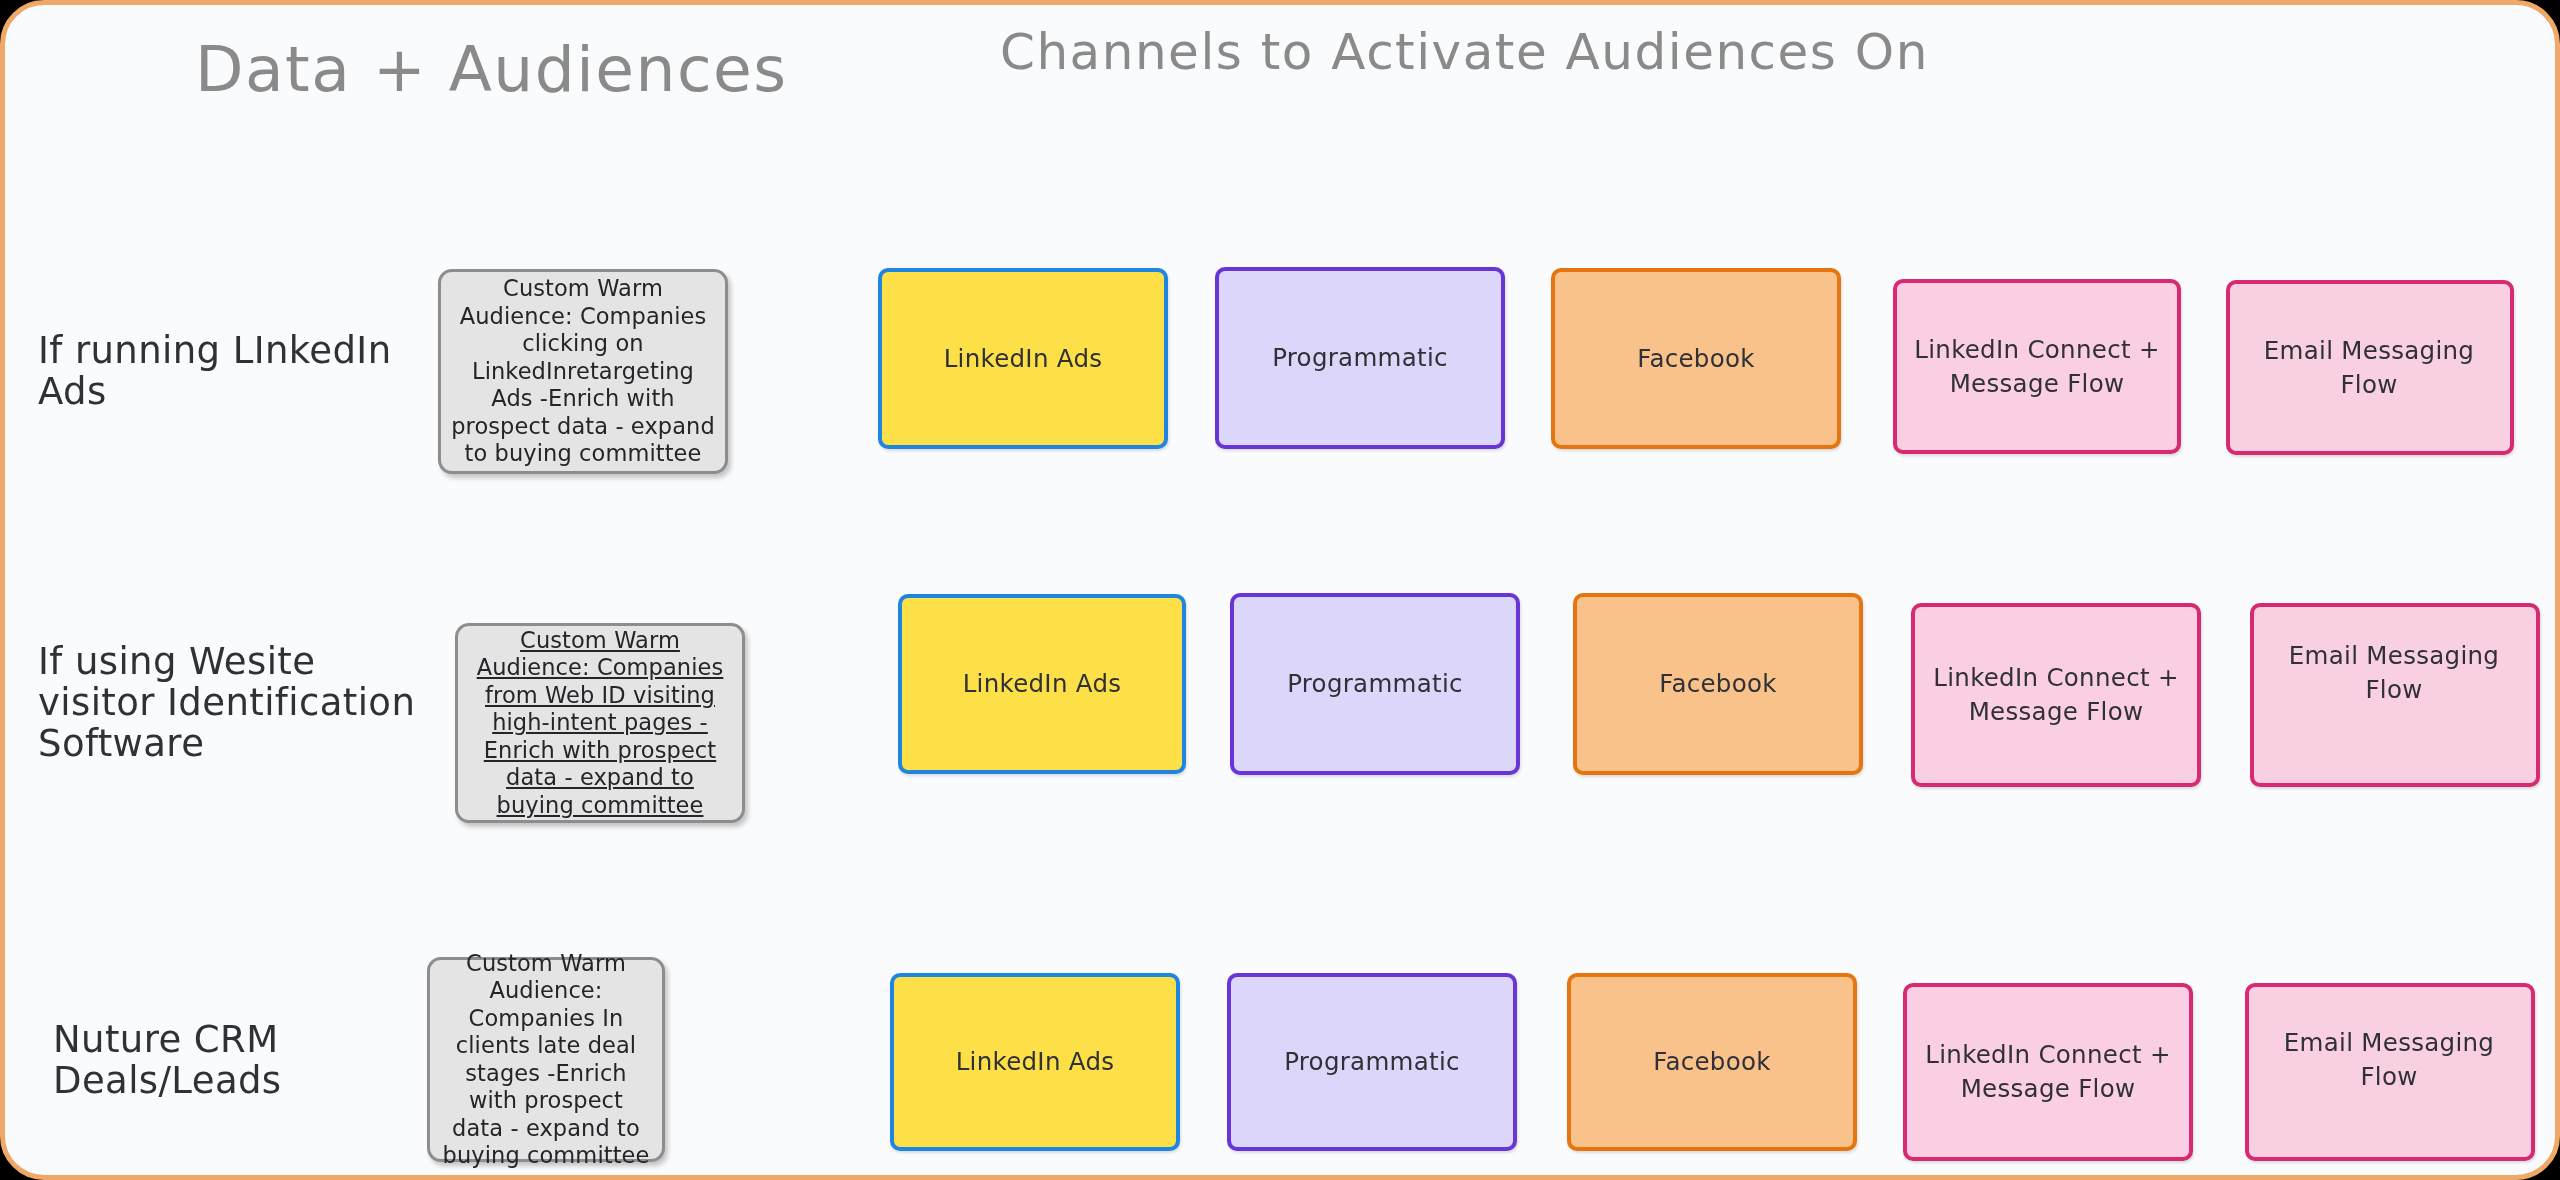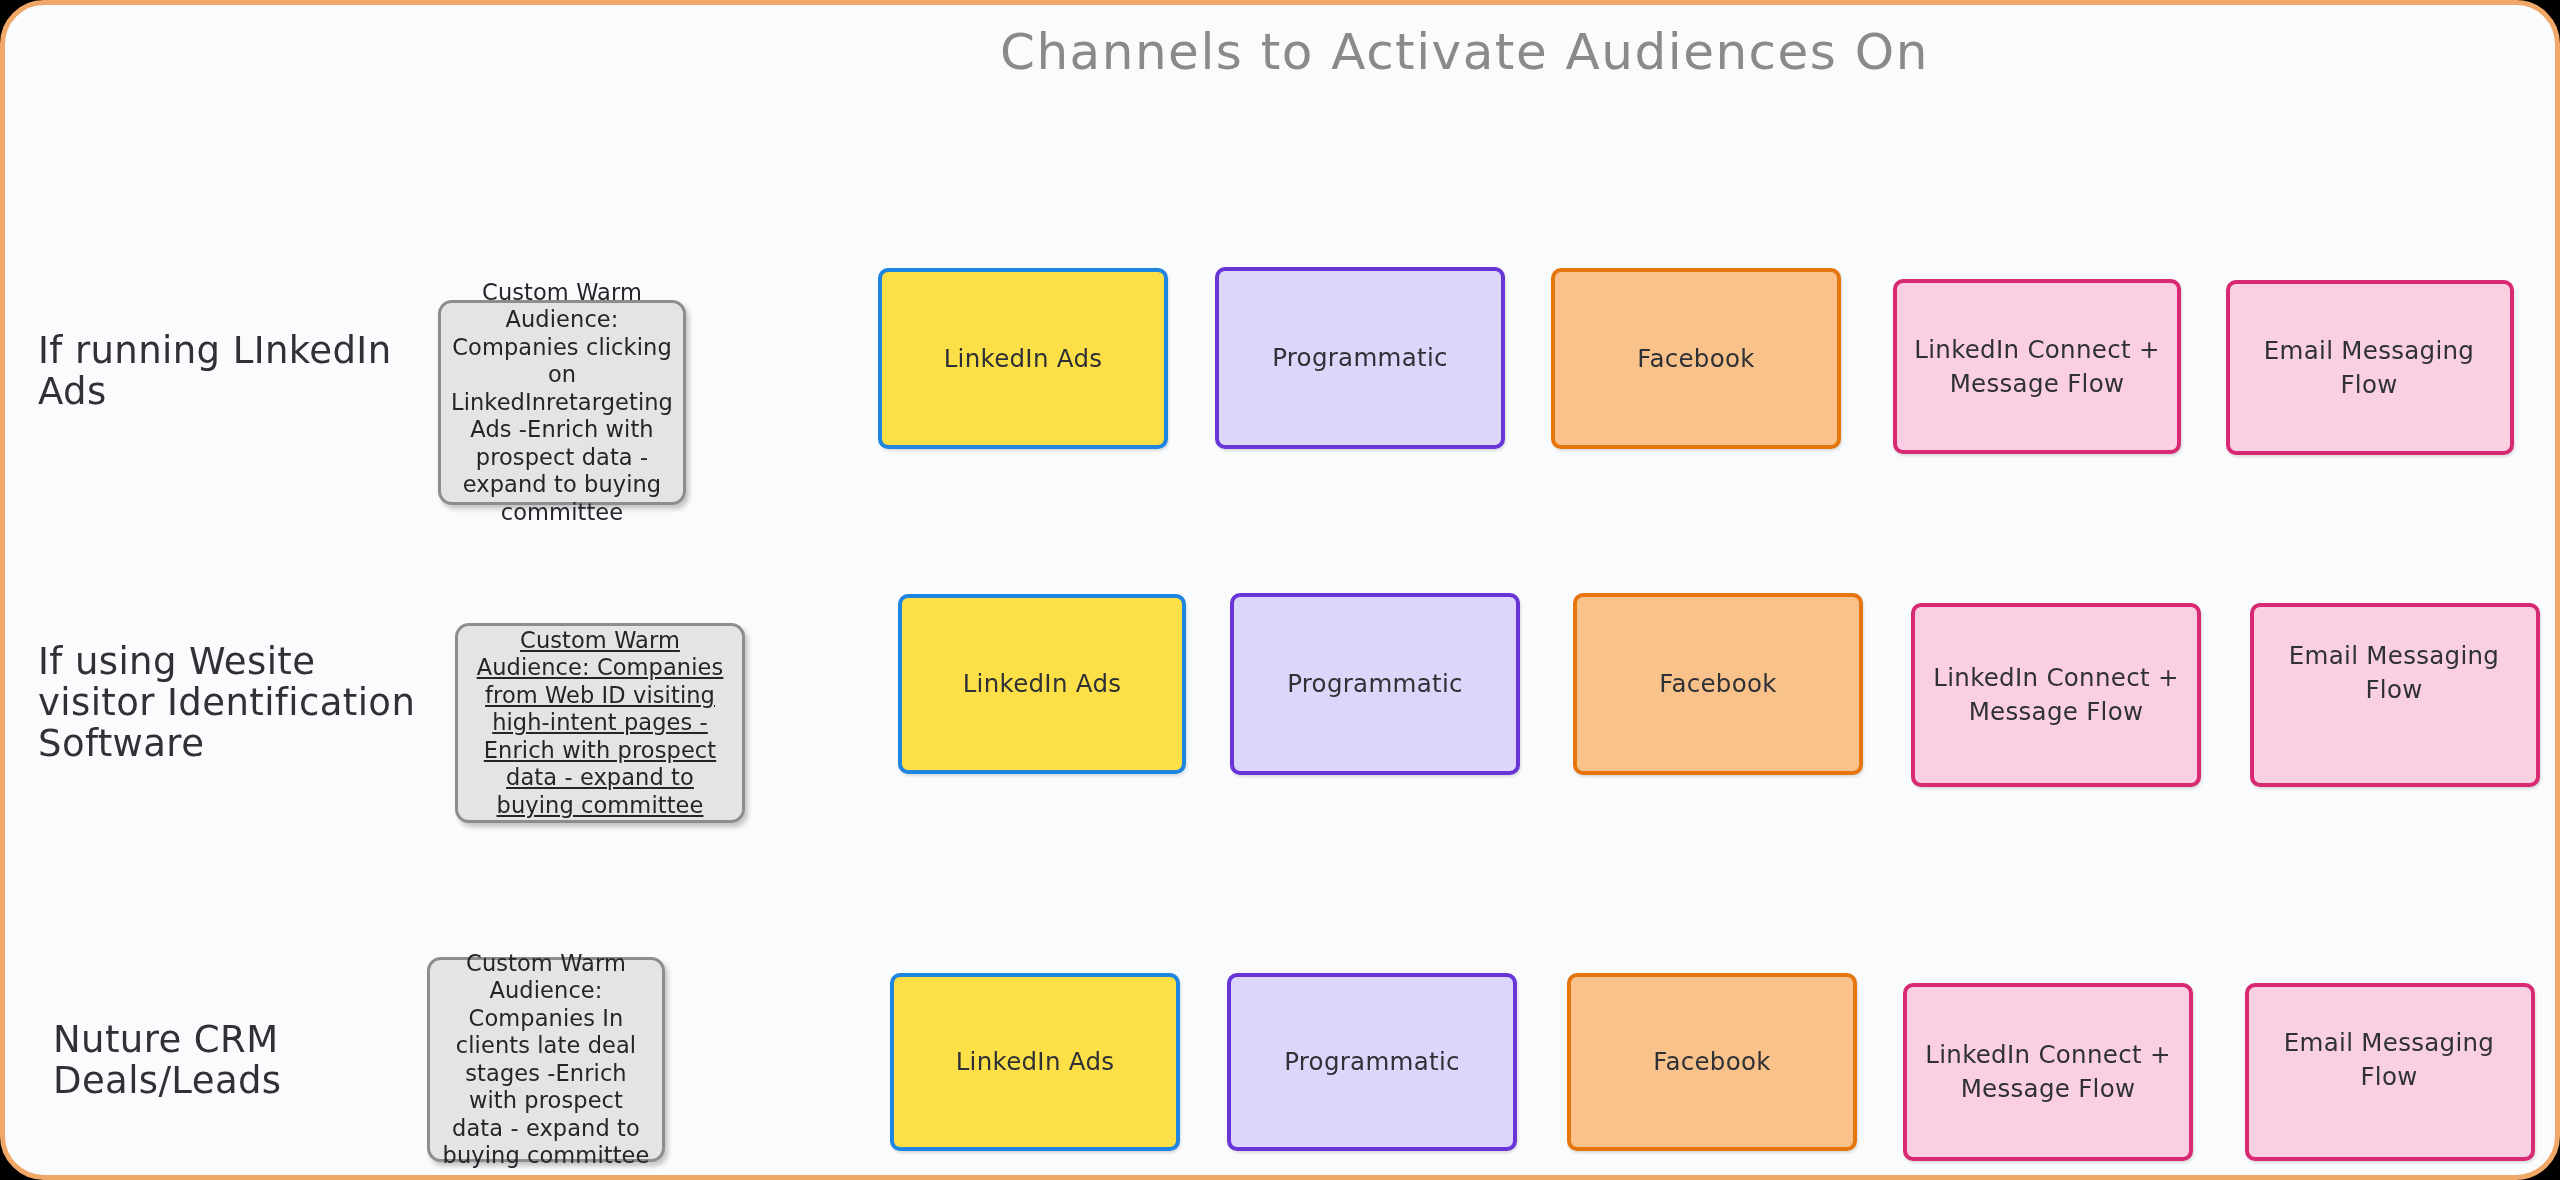--- a/index.html
+++ b/index.html
@@ -71,21 +71,21 @@
     display: flex;
     align-items: center;
     justify-content: center;
     text-align: center;
     color: #242529;
     font-size: 22.5px;
     line-height: 27.5px;
     letter-spacing: 0.1px;
     padding: 6px 10px;
   }
-  #audience-card-0 { left: 433px; top: 264px; width: 248px; height: 205px; margin-top: 31px; }
+  #audience-card-0 { left: 433px; top: 264px; width: 290px; height: 205px; }
   #audience-card-1 { left: 450px; top: 618px; width: 290px; height: 200px; text-decoration: underline; }
   #audience-card-2 { left: 422px; top: 952px; width: 238px; height: 205px; }
 
   
   .channel-box {
     position: absolute;
     box-sizing: border-box;
     display: flex;
     align-items: center;
     justify-content: center;
@@ -127,20 +127,21 @@
   #box-2-4 { left: 2240px; top: 978px; width: 290px; height: 178px; }
   #box-2-4 .channel-label { transform: translateY(-12px); }
 
   .channel-label { display: block; }
 </style>
 </head>
 <body>
 
 <div id="canvas">
 
+  <div class="heading" id="heading-data">Data + Audiences</div>
 
   <div class="heading" id="heading-channels">Channels to Activate Audiences On</div>
 
   <div class="row-label" id="row-label-0">If running LInkedIn Ads</div>
 
   <div class="audience-card" id="audience-card-0">Custom Warm Audience: Companies clicking on LinkedInretargeting Ads -Enrich with prospect data - expand to buying committee</div>
 
   <div class="channel-box ch-linkedin-ads" id="box-0-0">
     <span class="channel-label">LinkedIn Ads</span>
   </div>

